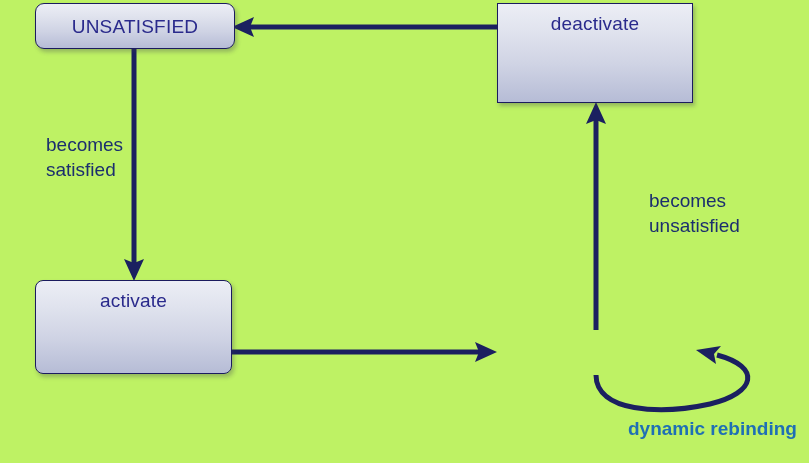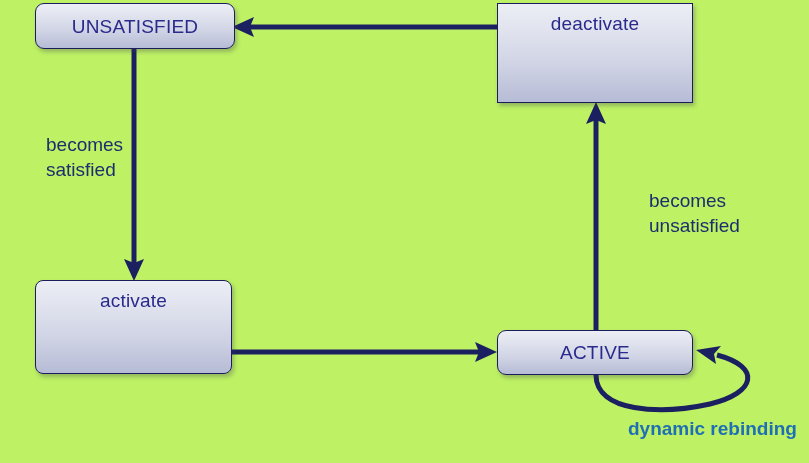--- a/index.html
+++ b/index.html
@@ -126,23 +126,20 @@
   </div>
 
   <div class="node toptext" id="node-deactivate">
     <span class="node-label">deactivate</span>
   </div>
 
   <div class="node toptext" id="node-activate">
     <span class="node-label">activate</span>
   </div>
 
-  <div class="node rounded centered" id="node-active">
-    <span class="node-label">ACTIVE</span>
-  </div>
 
   <div class="edge-label" id="label-becomes-satisfied">becomes
 satisfied</div>
 
   <div class="edge-label" id="label-becomes-unsatisfied">becomes
 unsatisfied</div>
 
   <div class="edge-label" id="label-dynamic-rebinding">dynamic rebinding</div>
 
 </div>

